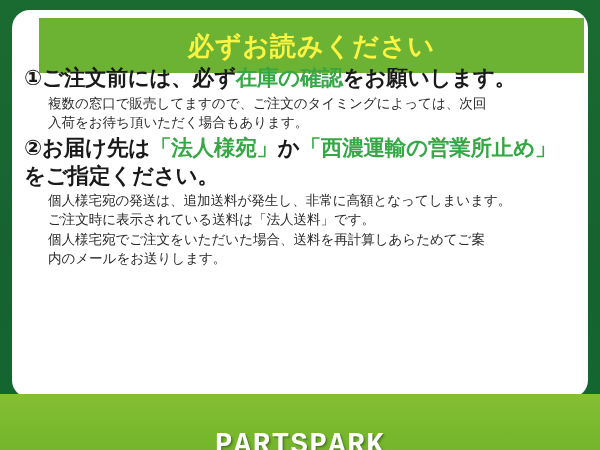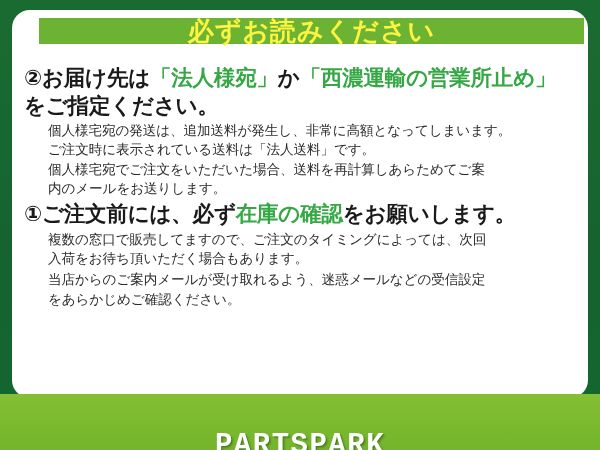--- a/index.html
+++ b/index.html
@@ -42,21 +42,21 @@
     border-radius: 18px;
     overflow: hidden;
   }
 
   
   .banner {
     position: absolute;
     left: 27px;
     top: 8px;
     width: 545px;
-    height: 26px;
+    height: 55px;
     background: #6cb233;
     display: flex;
     align-items: center;
     justify-content: center;
   }
   .banner-title {
     color: #fbf442;
     font-size: 26px;
     font-weight: bold;
     letter-spacing: 1px;
@@ -127,42 +127,38 @@
 
   <div class="panel">
 
     <div class="banner">
       <span class="banner-title">必ずお読みください</span>
     </div>
 
     <div class="content">
 
       <div class="item">
+        <div class="item-head"><span>①ご注文前には、必ず</span><span class="hl">在庫の確認</span><span>をお願いします。</span></div>
+        <div class="item-body">
+          <div>複数の窓口で販売してますので、ご注文のタイミングによっては、次回</div>
+          <div>入荷をお待ち頂いただく場合もあります。</div>
+        </div>
+      </div>
+
+      <div class="item">
         <div class="item-head wrap"><span>②お届け先は</span><span class="hl">「法人様宛」</span><span>か</span><span class="hl">「西濃運輸の営業所止め」</span><span>をご指定ください。</span></div>
         <div class="item-body">
           <div>個人様宅宛の発送は、追加送料が発生し、非常に高額となってしまいます。</div>
           <div>ご注文時に表示されている送料は「法人送料」です。</div>
           <div>個人様宅宛でご注文をいただいた場合、送料を再計算しあらためてご案</div>
           <div>内のメールをお送りします。</div>
         </div>
       </div>
 
       <div class="item">
-        <div class="item-head"><span>①ご注文前には、必ず</span><span class="hl">在庫の確認</span><span>をお願いします。</span></div>
-        <div class="item-body">
-          <div>複数の窓口で販売してますので、ご注文のタイミングによっては、次回</div>
-          <div>入荷をお待ち頂いただく場合もあります。</div>
-        </div>
-      </div>
-
-      <div class="item">
-        <div class="item-body">
-          <div>当店からのご案内メールが受け取れるよう、迷惑メールなどの受信設定</div>
-          <div>をあらかじめご確認ください。</div>
-        </div>
       </div>
 
     </div>
   </div>
 
   <div class="footer">
     <span class="brand">PARTSPARK</span>
   </div>
 </div>
 

